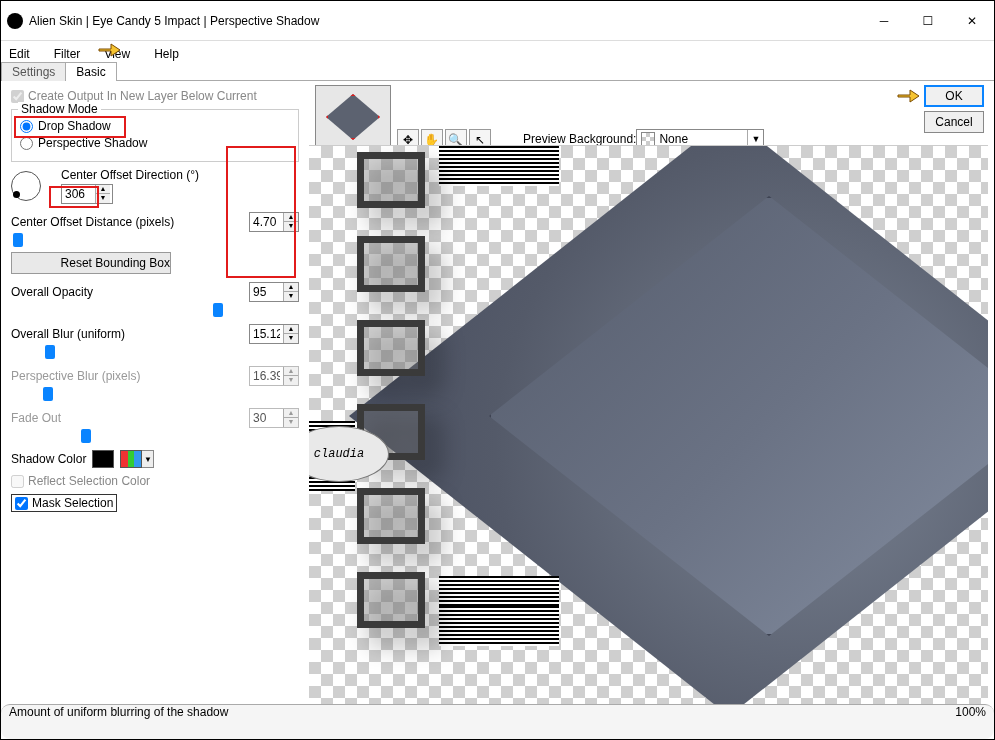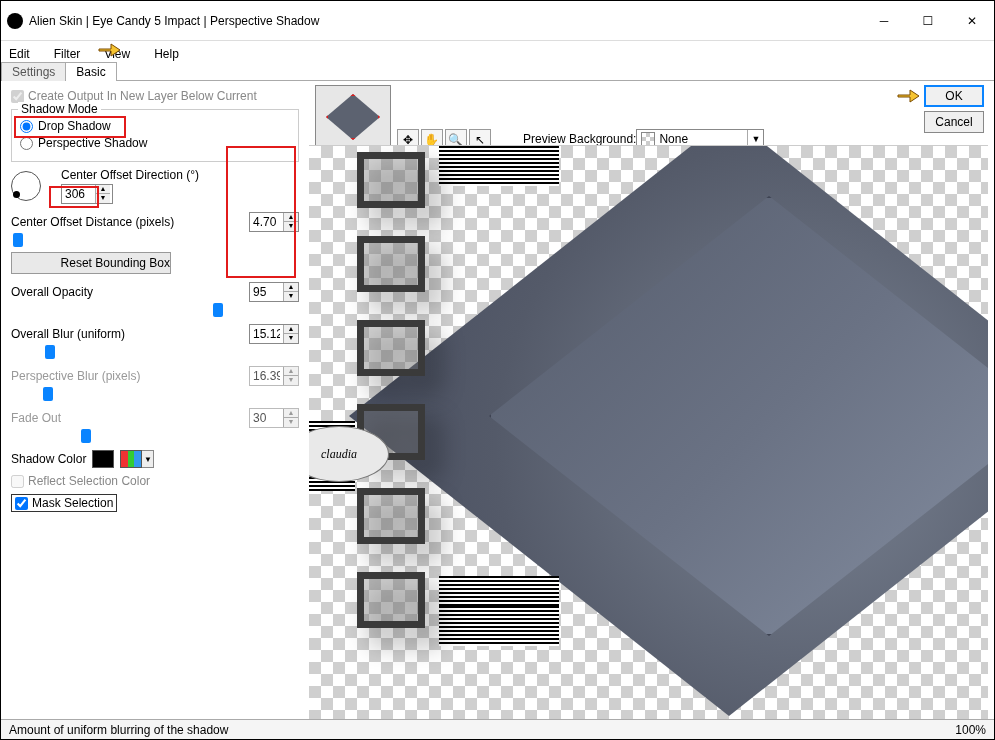--- a/index.html
+++ b/index.html
@@ -113,25 +113,25 @@
 }
 .big-diamond2 { position: absolute; left: 180px; top: 50px; width: 560px; height: 440px;
   background: linear-gradient(135deg,#555c6c,#6a7284 50%,#8690a3);
   border: 2px solid #3e4352;
   box-shadow: 18px 22px 20px rgba(0,0,0,.4);
   clip-path: polygon(50% 0,100% 50%,50% 100%,0 50%);
 }
 .film-strip { position: absolute; left: 48px; top: 6px; width: 70px; height: 540px; display: flex; flex-direction: column; gap: 28px; }
 .film-cell { width: 68px; height: 56px; border: 7px solid #3a3a3a; background: rgba(128,128,128,.35); filter: drop-shadow(14px 16px 12px rgba(0,0,0,.4)); }
 .stripe { position: absolute; width: 120px; height: 40px; background: repeating-linear-gradient(#000 0 2px,#fff 2px 4px); }
-.watermark { position: absolute; left: -20px; top: 280px; width: 100px; height: 56px; background: #e9e9e9; border: 1px solid #777; border-radius: 50%; display:flex; align-items:center; justify-content:center; font-family: Liberation Serif, serif; font-style: italic; }
+.watermark { position: absolute; left: -20px; top: 280px; width: 100px; height: 56px; background: #e9e9e9; border: 1px solid #777; border-radius: 50%; display:flex; align-items:center; justify-content:center; font-family: Liberation Mono, monospace; font-style: italic; }
 .watermark-bars { position:absolute; left:-84px; top:275px; width:130px; height:70px; background: repeating-linear-gradient(#000 0 2px,#fff 2px 4px);}
 
 
-.statusbar { position: absolute; bottom: 0; left: 0; right: 0; height: 20px; border-top: 1px solid #aaa; background: #f5f5f5; display: flex; justify-content: space-between; align-items: center; padding: 0 8px; }
+.statusbar { position: absolute; bottom: 0; left: 0; right: 0; height: 35px; border-top: 1px solid #aaa; background: #f5f5f5; display: flex; justify-content: space-between; align-items: flex-start; padding: 0 8px; border-radius: 9px; }
 
 </style>
 </head>
 <body>
 
 <div class="titlebar">
   <div class="app-icon"></div>
   <div class="title">Alien Skin | Eye Candy 5 Impact | Perspective Shadow</div>
   <div class="winbtn">─</div>
   <div class="winbtn">☐</div>

